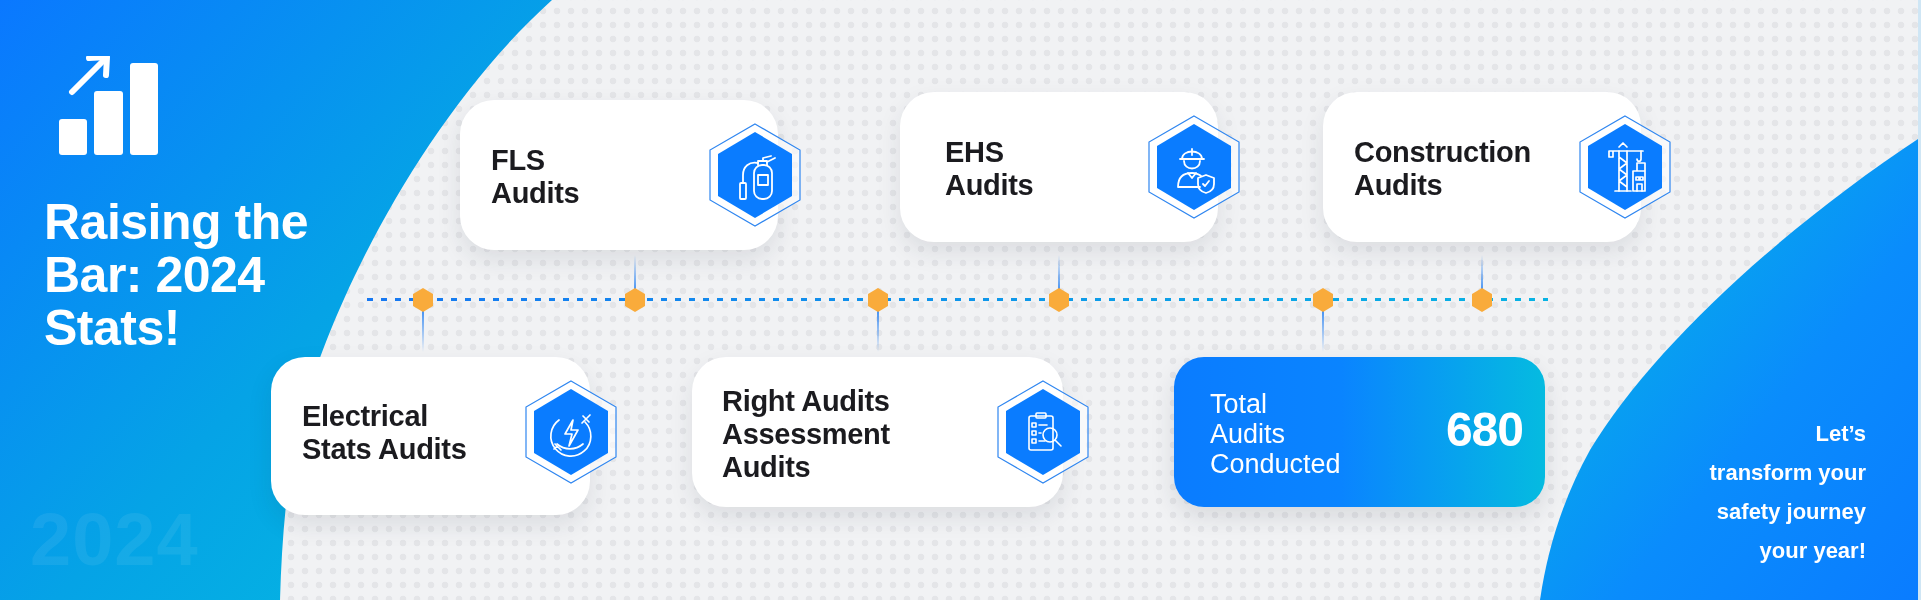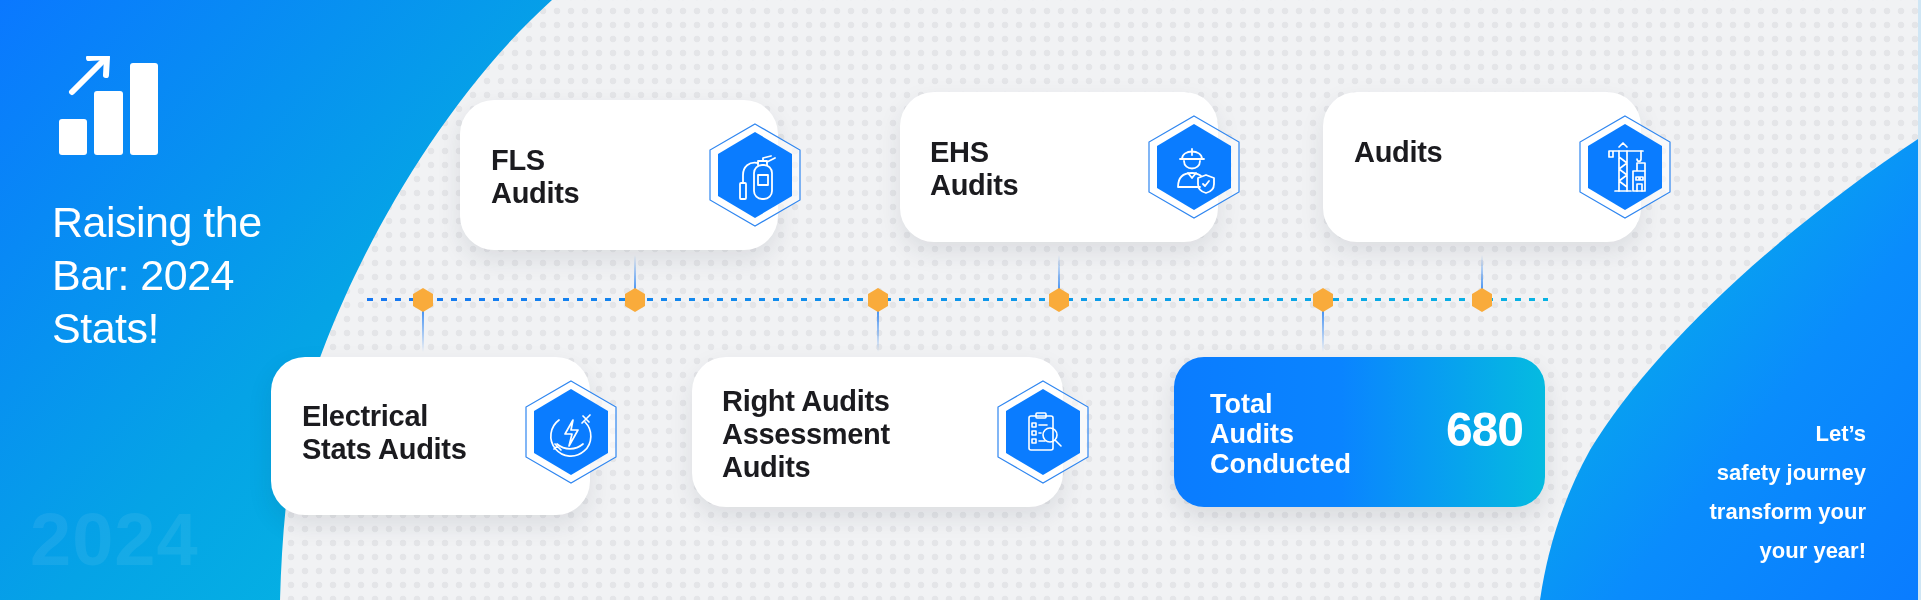--- a/index.html
+++ b/index.html
@@ -1,34 +1,34 @@
 <!DOCTYPE html>
 <html><head>
 <meta charset="utf-8">
 <style>
   html, body { margin:0; padding:0; }
   body { width:1921px; height:600px; overflow:hidden; position:relative; font-family:"Liberation Sans", sans-serif; background:#f1f2f4; }
   .bg-dots { position:absolute; inset:0; background-image: radial-gradient(circle, #e4e5e8 3.2px, transparent 3.6px); background-size:14px 14px; background-position:4px 4px; }
   svg.shapes { position:absolute; left:0; top:0; }
   .abs { position:absolute; }
   .hero-icon { left:59px; top:56px; width:100px; height:100px; }
-  .hero-title { left:52px; top:196px; color:#fff; font-weight:400; font-size:43px; line-height:53px; letter-spacing:-0.5px; width:300px; }
+  .hero-title { left:44px; top:196px; color:#fff; font-weight:700; font-size:50px; line-height:53px; letter-spacing:-0.5px; width:300px; }
   .watermark { left:30px; top:500px; color:rgba(255,255,255,0.07); font-weight:700; font-size:74px; line-height:80px; letter-spacing:1px; }
   .cta { right:55px; top:414px; width:300px; text-align:right; color:#fff; font-weight:700; font-size:22px; line-height:39px; }
   .timeline { left:367px; top:298px; width:1181px; height:3px; background-image: linear-gradient(90deg, #1778f2 0, #1778f2 6px, transparent 6px, transparent 14px); background-size:14px 3px; }
   .timeline-tint { position:absolute; inset:0; background:linear-gradient(90deg, rgba(10,132,255,0) 0%, rgba(6,185,226,0.9) 100%); mix-blend-mode:normal; -webkit-mask-image: linear-gradient(90deg, #000 0, #000 6px, transparent 6px, transparent 14px); -webkit-mask-size:14px 3px; mask-image: linear-gradient(90deg, #000 0, #000 6px, transparent 6px, transparent 14px); mask-size:14px 3px; }
   .connector { width:2px; background:linear-gradient(180deg, rgba(23,120,242,0) 0%, #1778f2 100%); }
   .connector.down { background:linear-gradient(180deg, #1778f2 0%, rgba(23,120,242,0) 100%); }
   .node { width:20px; height:24px; background:#f9ab3b; clip-path:polygon(50% 0, 100% 25%, 100% 75%, 50% 100%, 0 75%, 0 25%); }
   .card { background:#fff; border-radius:34px; box-shadow:0 10px 24px rgba(30,40,60,0.10); }
   .card-label { position:absolute; font-weight:700; color:#1b1b1f; font-size:29px; line-height:33px; letter-spacing:-0.3px; }
   .hex-wrap { position:absolute; width:92px; height:104px; }
   .hex-outline { position:absolute; inset:0; }
   .total-card { border-radius:30px; background:linear-gradient(90deg, #0a7cff 0%, #0a84ff 45%, #05bbe0 100%); box-shadow:0 10px 24px rgba(30,40,60,0.12); }
-  .total-label { position:absolute; left:36px; top:32px; color:#fff; font-size:27px; line-height:30px; font-weight:700; }
+  .total-label { position:absolute; left:36px; top:32px; color:#fff; font-size:27px; line-height:30px; font-weight:400; }
   .total-value { position:absolute; right:22px; top:40px; color:#fff; font-weight:700; font-size:48px; line-height:66px; letter-spacing:-1px; }
 </style>
 </head>
 <body>
 
 <div class="bg-dots"></div>
 
 <svg class="shapes" width="1921" height="600">
   <defs>
     <linearGradient id="gLeft" x1="0" y1="0" x2="1" y2="1">
@@ -58,22 +58,22 @@
 <div class="abs hero-title">
   <div>Raising the</div>
   <div>Bar: 2024</div>
   <div>Stats!</div>
 </div>
 
 <div class="abs watermark">2024</div>
 
 <div class="abs cta">
   <div>Let’s</div>
+  <div>transform your</div>
   <div>safety journey</div>
-  <div>transform your</div>
   <div>your year!</div>
 </div>
 
 <div class="abs timeline">
     <div class="timeline-tint"></div>
   </div>
 
 <div class="abs connector down" style="left:422px; top:300px; height:52px;"></div>
 <div class="abs connector" style="left:634px; top:255px; height:45px;"></div>
 <div class="abs connector down" style="left:877px; top:300px; height:52px;"></div>
@@ -103,21 +103,21 @@
         <path d="M49,42 V38 H58 V42"></path>
         <path d="M58,39 L66,35 M54,38 L54,35 L62,33"></path>
         <path d="M49,40 C40,38 34,44 34,52 V60"></path>
         <rect x="31" y="60" width="6" height="16" rx="1"></rect>
       </g>
     </svg>
   </div>
 </div>
 
 <div class="abs card" style="left:900px; top:92px; width:318px; height:150px;">
-  <div class="card-label" style="left:30px; top:44px;">
+  <div class="card-label" style="left:45px; top:44px;">
     <div>EHS</div>
     <div>Audits</div>
   </div>
   <div class="hex-wrap" style="left:248px; top:23px;">
     <svg class="hex-outline" viewBox="0 0 92 104">
       <polygon points="46,1 91,27 91,77 46,103 1,77 1,27" fill="rgba(255,255,255,0.55)" stroke="#2f86f0" stroke-width="1.2"></polygon>
       <polygon points="46,9 83,31 83,73 46,95 9,73 9,31" fill="#0a7cff"></polygon>
       <g fill="none" stroke="#fff" stroke-width="1.8" stroke-linejoin="round" stroke-linecap="round">
         <path d="M34,44 C34,34 54,34 54,44 Z M32,44 H56"></path>
         <path d="M44,34 V40"></path>
@@ -126,20 +126,21 @@
         <path d="M40,58 L44,63 L48,58"></path>
         <path d="M58,60 L66,63 V69 C66,74 62,77 58,78 C54,77 50,74 50,69 V63 Z"></path>
         <path d="M55,69 L57,71 L61,66"></path>
       </g>
     </svg>
   </div>
 </div>
 
 <div class="abs card" style="left:1323px; top:92px; width:318px; height:150px;">
   <div class="card-label" style="left:31px; top:44px;">
+    <div>Construction</div>
     <div>Audits</div>
   </div>
   <div class="hex-wrap" style="left:256px; top:23px;">
     <svg class="hex-outline" viewBox="0 0 92 104">
       <polygon points="46,1 91,27 91,77 46,103 1,77 1,27" fill="rgba(255,255,255,0.55)" stroke="#2f86f0" stroke-width="1.2"></polygon>
       <polygon points="46,9 83,31 83,73 46,95 9,73 9,31" fill="#0a7cff"></polygon>
       <g fill="none" stroke="#fff" stroke-width="1.7" stroke-linejoin="round" stroke-linecap="round">
         <path d="M30,36 H64 M34,36 V42 H30 V36"></path>
         <path d="M40,32 L44,28 L48,32"></path>
         <path d="M40,36 V76 M48,36 V76 M40,42 L48,48 M48,48 L40,54 M40,54 L48,60 M48,60 L40,66 M40,66 L48,72"></path>

